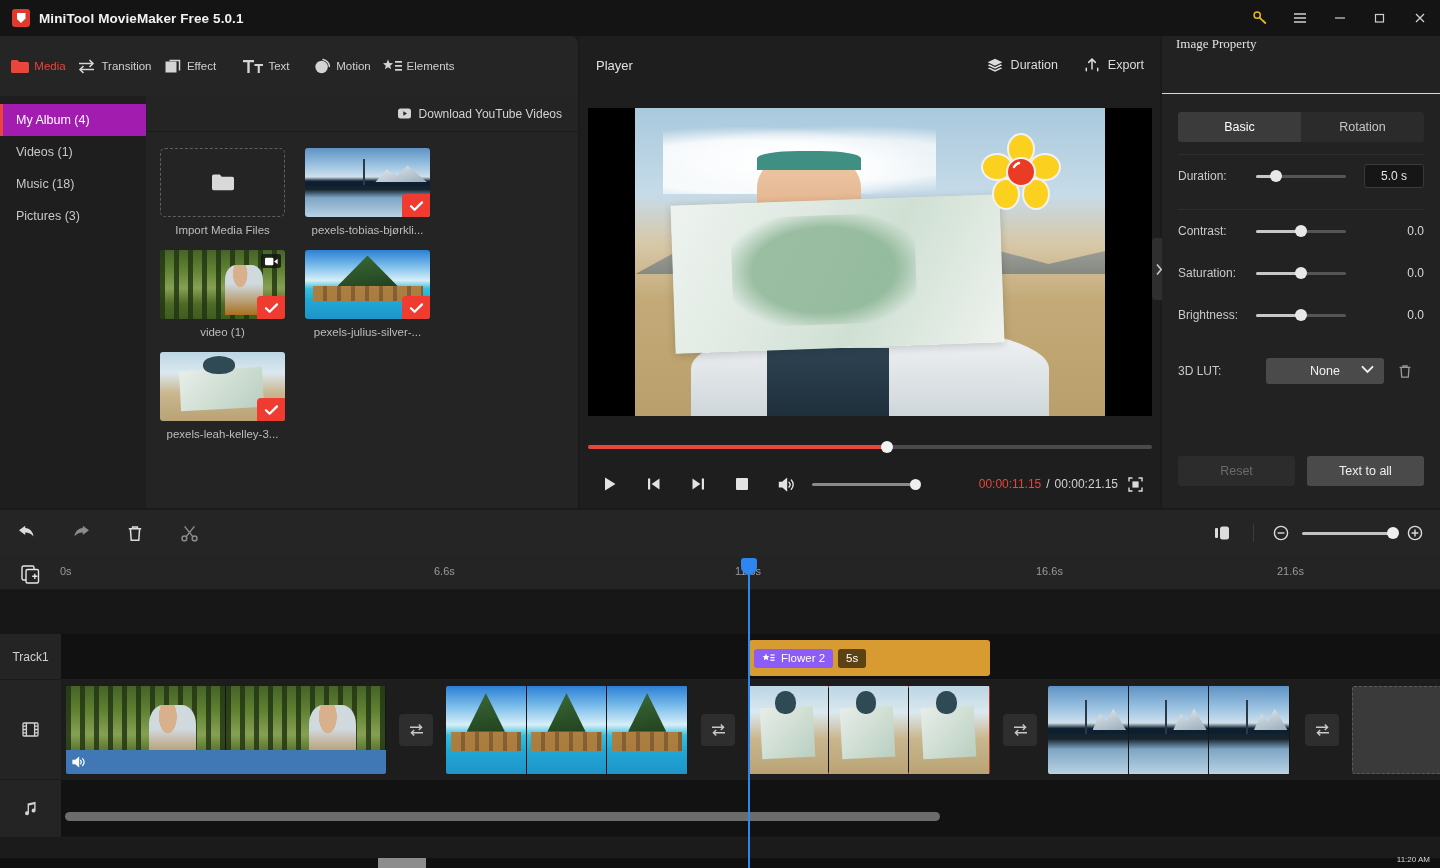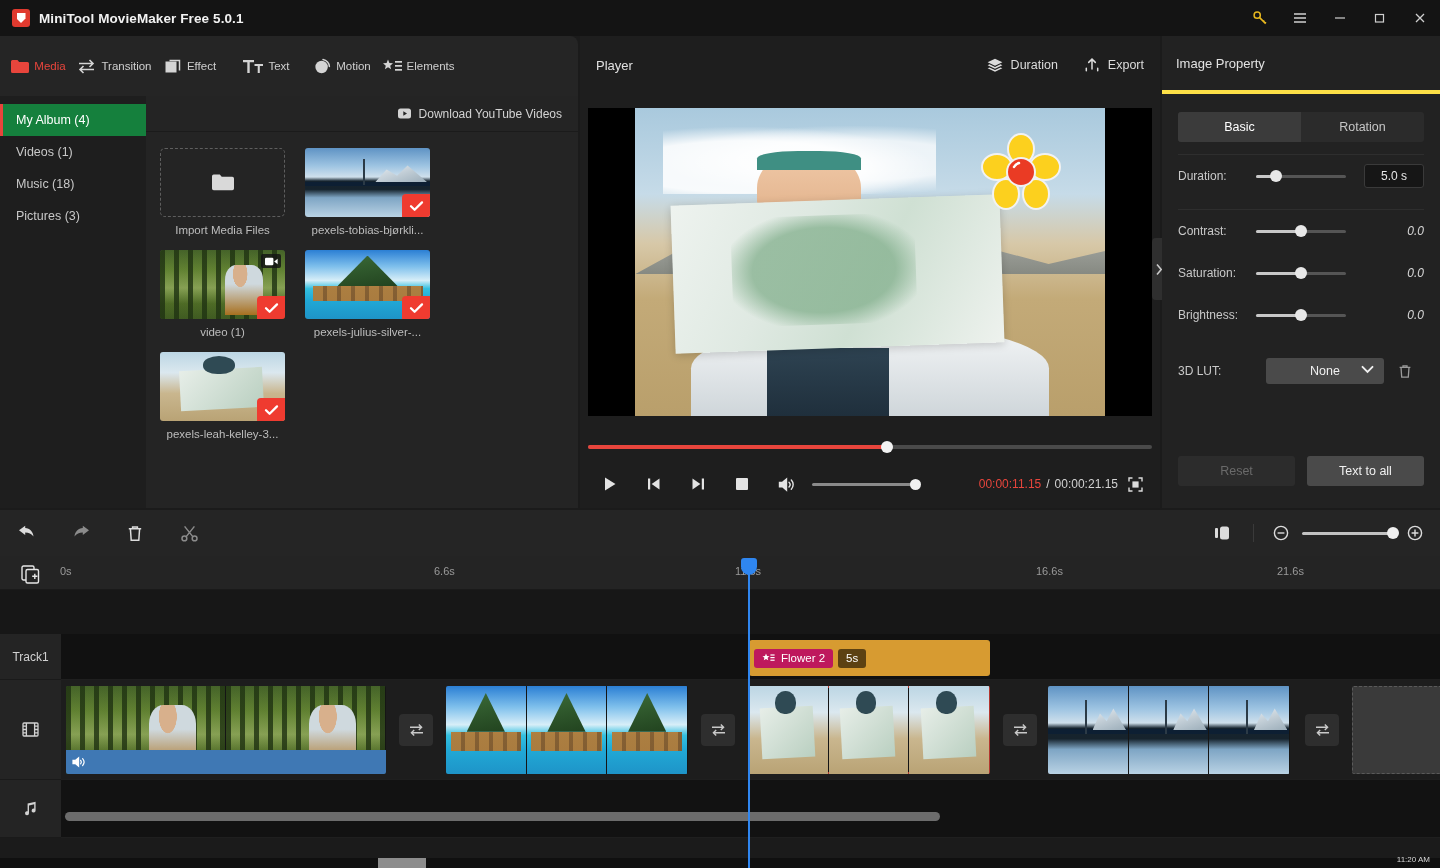--- a/index.html
+++ b/index.html
@@ -52,21 +52,21 @@
   
   .leftcol {
     position: absolute; left: 0; top: 96px; width: 578px; height: 412px;
     background: #222; display: flex;
   }
   .album-nav { width: 146px; height: 100%; background: #1e1e1e; padding-top: 8px; }
   .album-item {
     height: 32px; display: flex; align-items: center; padding-left: 16px;
     font-size: 12.5px; color: #c8c8c8; cursor: pointer; position: relative;
   }
-  .album-item.active { background: #15803d; color: #fff; }
+  .album-item.active { background: #a21caf; color: #fff; }
   .album-item.active:before {
     content: ""; position: absolute; left: 0; top: 0; width: 3px; height: 100%;
     background: #e8453c;
   }
 
   .media-area { flex: 1; height: 100%; background: #242424; position: relative; }
   .media-head {
     height: 36px; display: flex; align-items: center; justify-content: flex-end;
     padding-right: 16px; border-bottom: 1px solid #1b1b1b;
   }
@@ -238,21 +238,21 @@
     position: absolute; left: 1152px; top: 238px; width: 14px; height: 62px;
     background: #2f2f2f; border-radius: 4px 0 0 4px;
     display: flex; align-items: center; justify-content: center; color: #c9c9c9; cursor: pointer;
   }
 
   
   .props {
     position: absolute; left: 1162px; top: 36px; width: 278px; height: 472px;
     background: #222;
   }
-  .props-head { height: 58px; display: flex; align-items: center; padding-left: 14px; border-bottom: 4px solid #fde047; }
+  .props-head { height: 58px; display: flex; align-items: flex-start; padding-left: 14px; border-bottom: 1px solid #fde047; font-family: Liberation Serif, serif; }
   .props-title { font-size: 13px; color: #e2e2e2; }
   .tabs {
     margin: 18px 16px 0 16px; height: 30px; display: flex;
     background: #2b2b2b; border-radius: 3px; overflow: hidden;
   }
   .tab {
     flex: 1; display: flex; align-items: center; justify-content: center;
     font-size: 12.5px; color: #c6c6c6; cursor: pointer;
   }
   .tab.active { background: #3b3b3b; color: #fff; }
@@ -260,21 +260,21 @@
   .prow {
     height: 42px; margin: 0 16px; display: flex; align-items: center;
   }
   .plabel { width: 78px; font-size: 12px; color: #c9c9c9; }
   .slider { position: relative; width: 90px; height: 3px; background: #555; border-radius: 2px; }
   .slider .fill { position: absolute; left: 0; top: 0; height: 3px; background: #c8c8c8; border-radius: 2px; }
   .slider .knob {
     position: absolute; top: -4.5px; width: 12px; height: 12px; border-radius: 50%;
     background: #e8e8e8; transform: translateX(-6px);
   }
-  .pvalue { margin-left: auto; font-size: 12px; color: #d8d8d8; font-style: italic; }
+  .pvalue { margin-left: auto; font-size: 12px; color: #d8d8d8; }
   .dur-box {
     margin-left: auto; width: 60px; height: 24px; background: #161616; border: 1px solid #3a3a3a;
     border-radius: 3px; display: flex; align-items: center; justify-content: center;
     font-size: 12px; color: #e6e6e6;
   }
   .lut-select {
     margin-left: 10px; width: 118px; height: 26px; background: #4a4a4a; border-radius: 3px;
     display: flex; align-items: center; justify-content: center; position: relative;
     font-size: 12.5px; color: #f0f0f0; cursor: pointer;
   }
@@ -331,21 +331,21 @@
   .track-body.t1 { background: #111; }
   .track-body.tv { background: #1d1d1d; }
   .track-body.ta { background: #121212; }
 
   .eff-clip {
     position: absolute; left: 688px; top: 6px; width: 241px; height: 36px;
     background: #d79b31; border-radius: 3px; display: flex; align-items: center;
     padding-left: 5px; gap: 5px; cursor: pointer;
   }
   .eff-name {
-    height: 19px; background: #be185d; border-radius: 3px; display: flex; align-items: center;
+    height: 19px; background: #8b5cf6; border-radius: 3px; display: flex; align-items: center;
     gap: 6px; padding: 0 8px; font-size: 11.5px; color: #fff;
   }
   .eff-dur {
     height: 19px; background: #5c4112; border-radius: 3px; display: flex; align-items: center;
     padding: 0 8px; font-size: 11.5px; color: #fff;
   }
 
   .vclip { position: absolute; top: 6px; height: 88px; border-radius: 2px; overflow: hidden; cursor: pointer; }
   .vclip.selected { outline: 2px solid #ef4a3f; outline-offset: -2px; }
   .vclip .frames { position: absolute; inset: 0; display: flex; }

